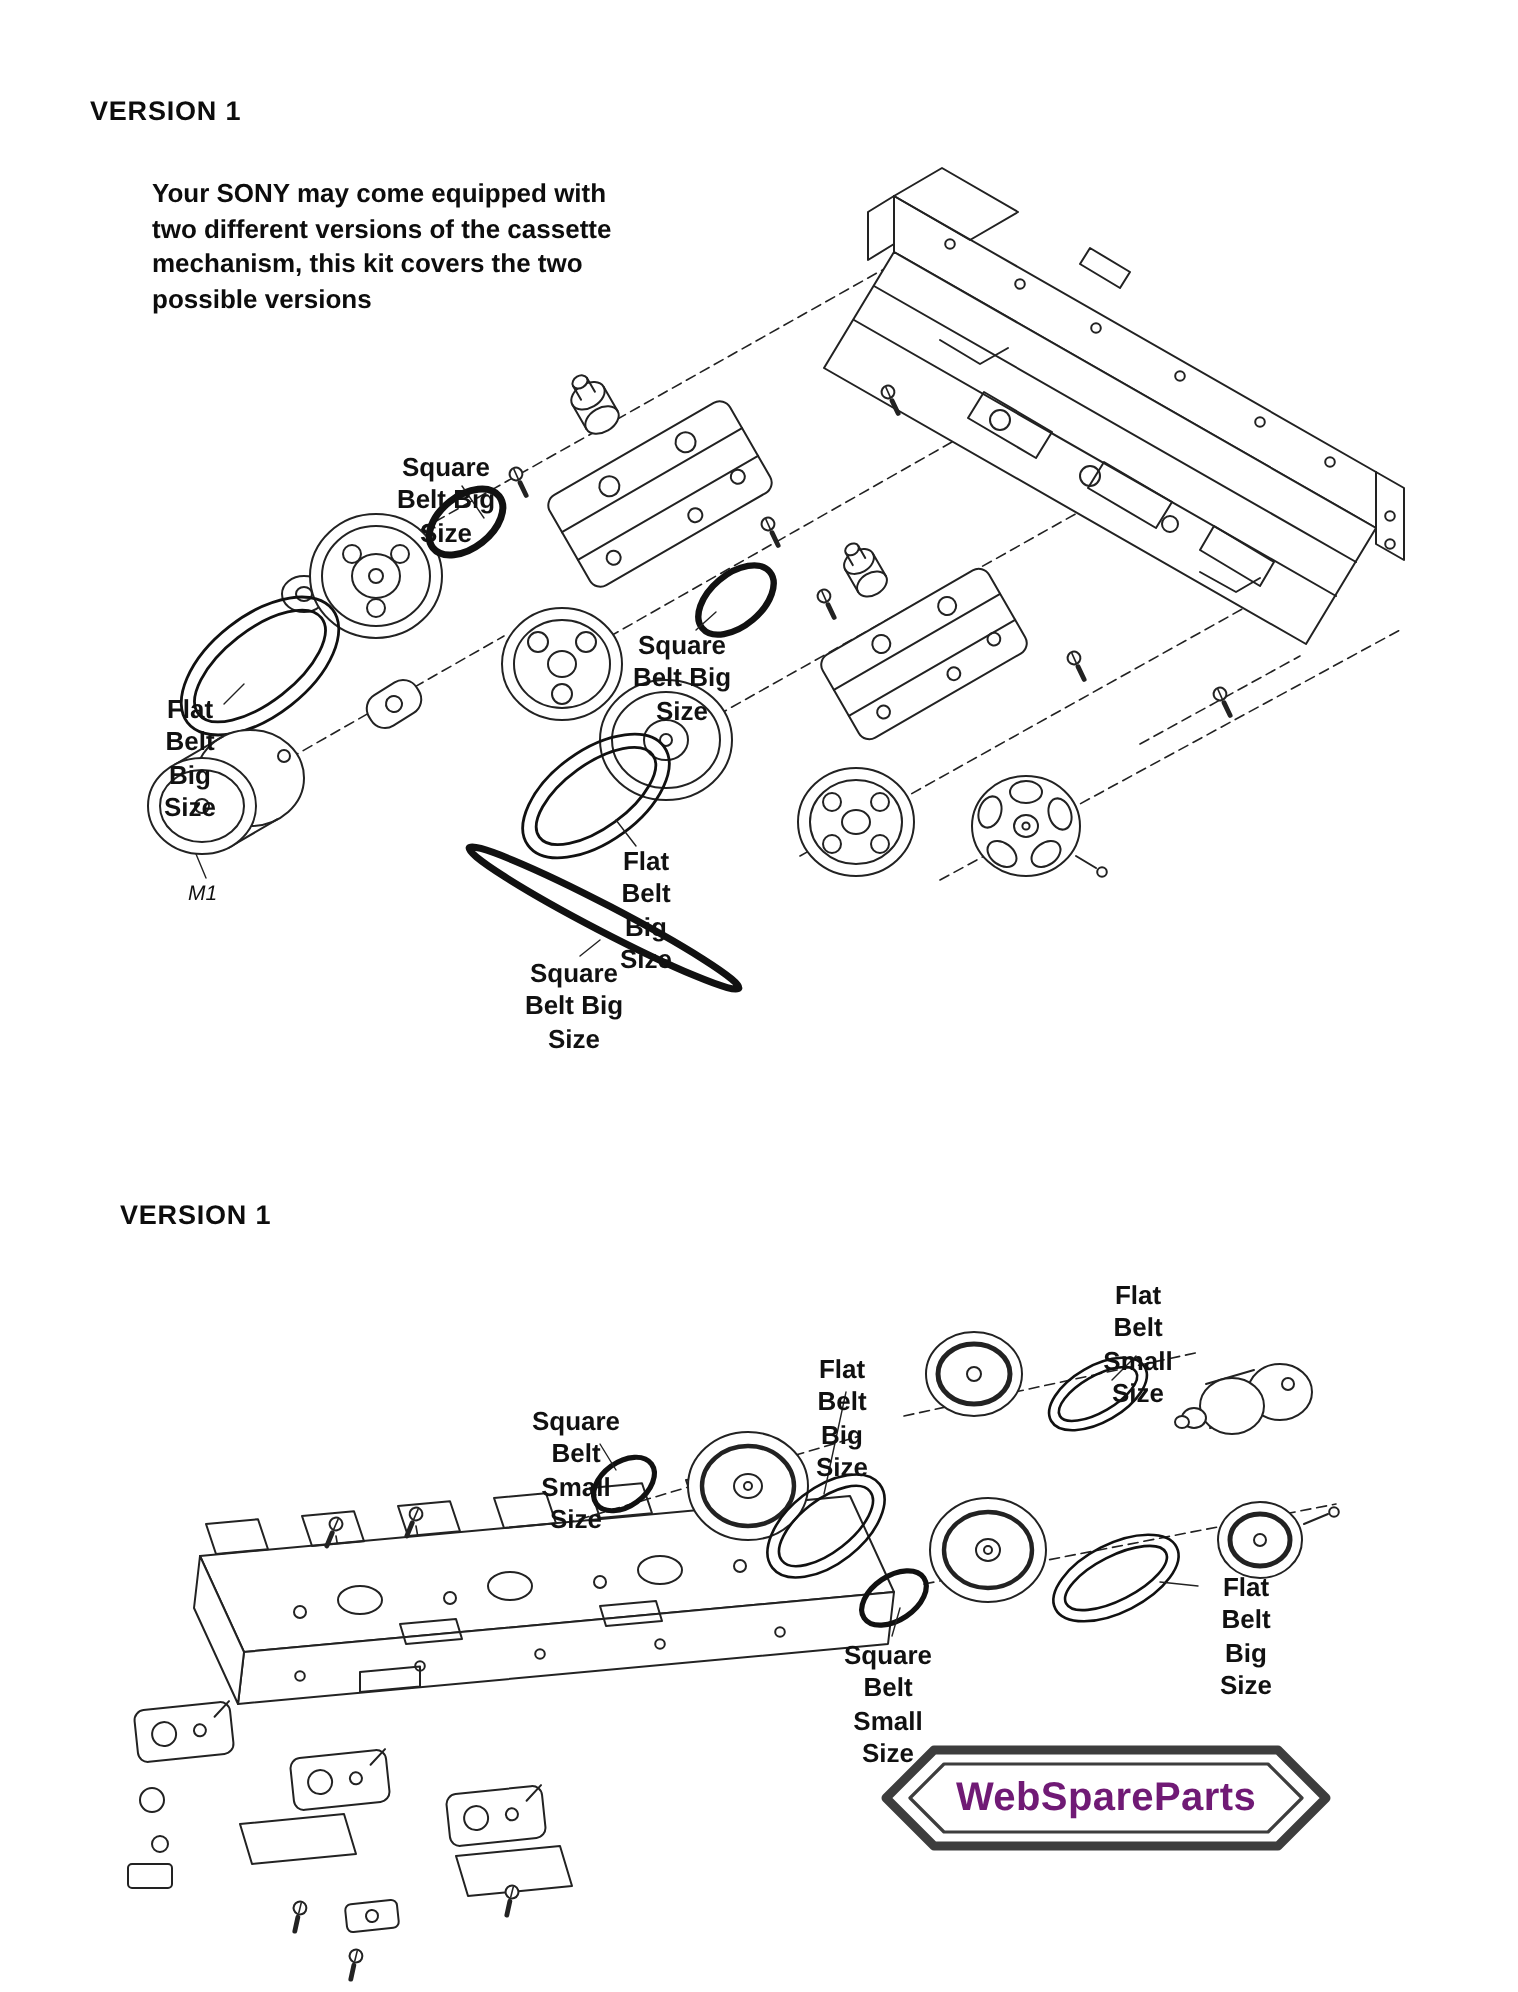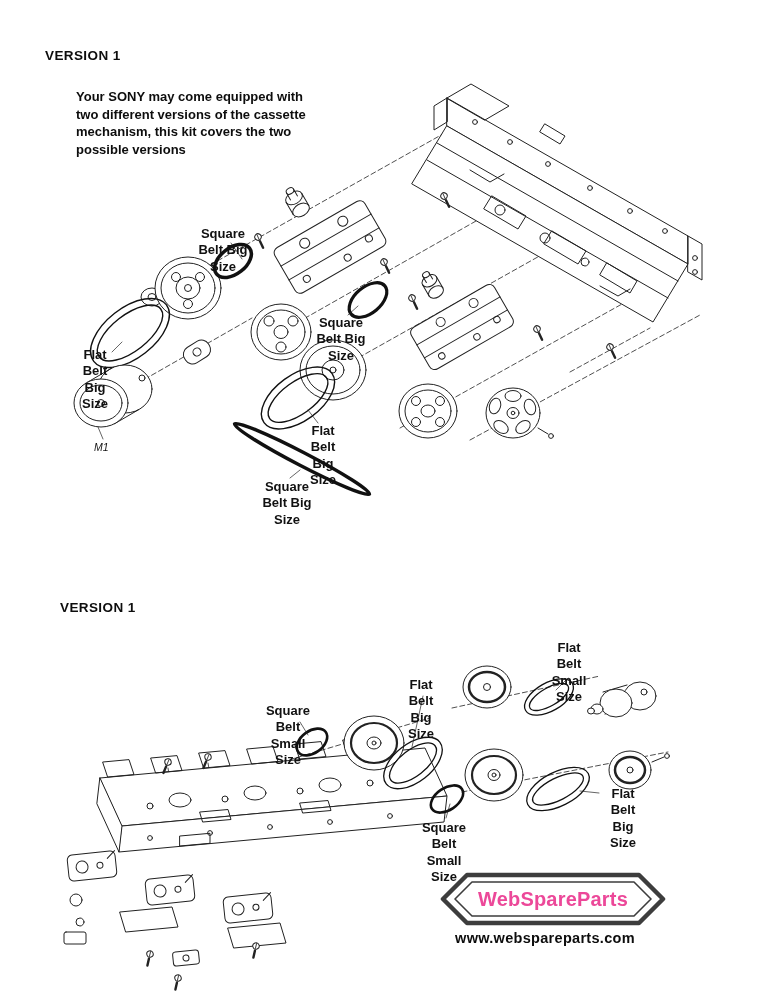--- a/index.html
+++ b/index.html
@@ -11,21 +11,21 @@
   .section-title{font-size:13.5px;font-weight:bold;letter-spacing:.4px;color:#0d0d0d;}
   .desc{font-size:13px;font-weight:bold;line-height:1.35;color:#0d0d0d;width:252px;}
   .part-label{
     position:absolute;text-align:center;font-size:13px;font-weight:bold;
     line-height:1.25;color:#111;
   }
   .m1-label{position:absolute;font-style:italic;font-size:10.5px;color:#111;}
   .logo-text{
     position:absolute;left:443px;top:877px;width:220px;height:44px;
     display:flex;align-items:center;justify-content:center;
-    font-size:20px;font-weight:bold;color:#ec4899;letter-spacing:.2px;
+    font-size:20px;font-weight:bold;color:#701a75;letter-spacing:.2px;
   }
   .site-text{
     position:absolute;left:423px;top:930px;width:244px;text-align:center;
     font-size:14.5px;font-weight:bold;color:#0d0d0d;letter-spacing:.3px;
   }
   svg{position:absolute;left:0;top:0;}
 </style>
 </head>
 <body>
 
@@ -377,15 +377,14 @@
   <div class="part-label" style="left:300px;top:423px;width:46px;">Flat Belt Big Size</div>
   <div class="part-label" style="left:260px;top:479px;width:54px;">Square Belt Big Size</div>
 
   <div class="part-label" style="left:258px;top:703px;width:60px;">Square Belt Small Size</div>
   <div class="part-label" style="left:398px;top:677px;width:46px;">Flat Belt Big Size</div>
   <div class="part-label" style="left:544px;top:640px;width:50px;">Flat Belt Small Size</div>
   <div class="part-label" style="left:414px;top:820px;width:60px;">Square Belt Small Size</div>
   <div class="part-label" style="left:600px;top:786px;width:46px;">Flat Belt Big Size</div>
 
   <div class="logo-text">WebSpareParts</div>
-  <div class="site-text">www.webspareparts.com</div>
 
 </div>
 
 </body></html>

